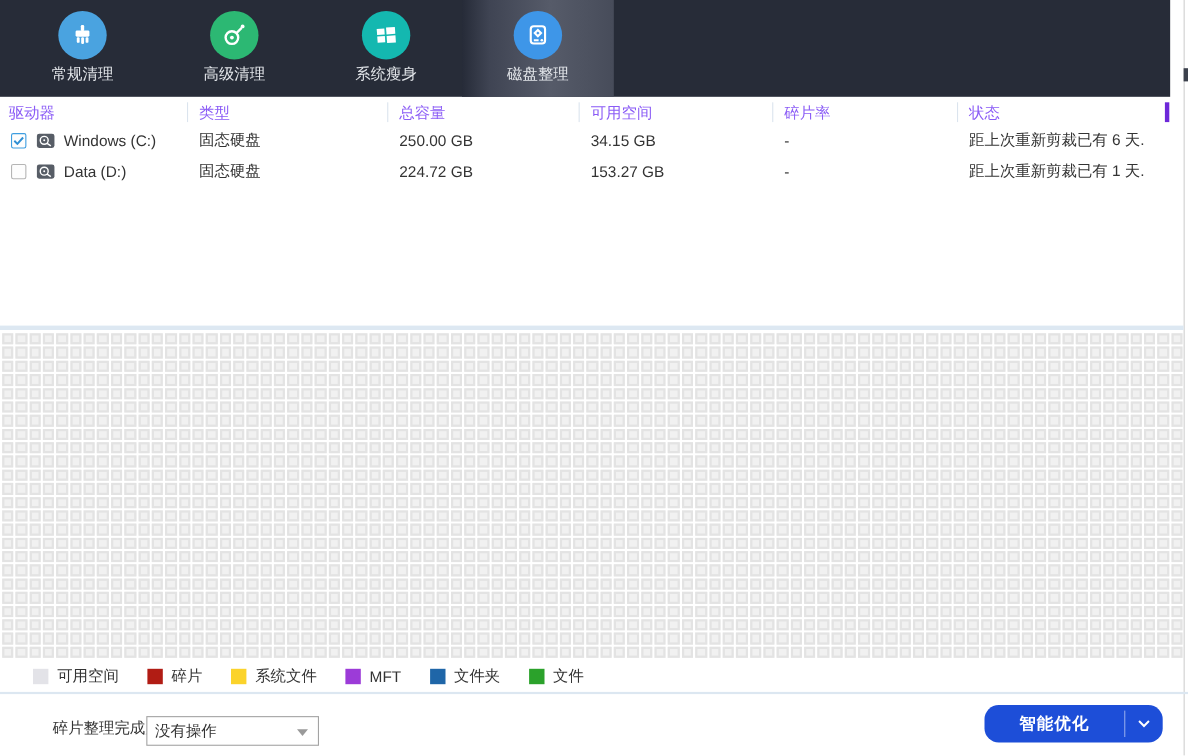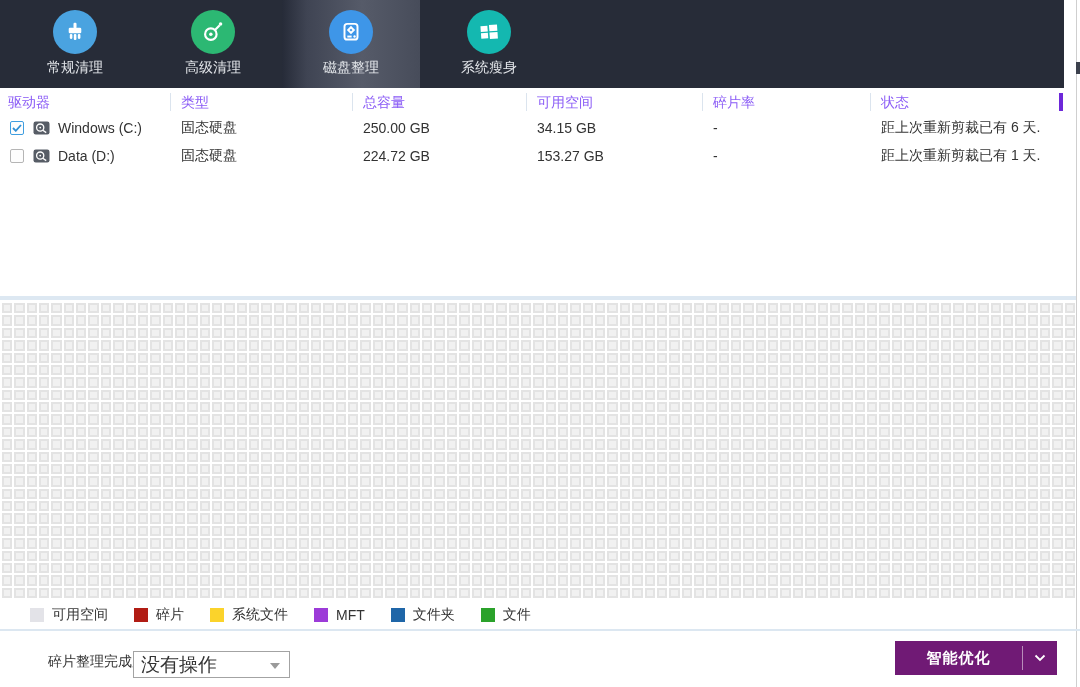--- a/index.html
+++ b/index.html
@@ -66,31 +66,31 @@
   .legend { position:absolute; left:30px; top:601px; height:28px; display:flex; align-items:center; }
   .legend-item { display:flex; align-items:center; margin-right:26px; font-size:14px; color:#333; }
   .swatch { width:14px; height:14px; margin-right:8px; }
 
   .bottom-divider { position:absolute; left:0; top:629px; width:1080px; height:2px; background:#dce7f1; }
 
   
   .footer-label { position:absolute; left:48px; top:653px; font-size:14px; color:#333; }
   .action-select {
     position:absolute; left:133px; top:651px; width:157px; height:27px;
-    border:1px solid #a3a3a3; background:#fff; font-size:19px; color:#333;
+    border:1px solid #a3a3a3; background:#fff; font-size:14px; color:#333;
     line-height:25px; padding-left:7px; cursor:pointer;
   }
   .select-arrow {
     position:absolute; right:9px; top:11px; width:0; height:0;
     border-left:5px solid transparent; border-right:5px solid transparent;
     border-top:6px solid #9a9a9a;
   }
   .optimize-btn {
     position:absolute; left:895px; top:641px; width:162px; height:34px;
-    background:#701a75; display:flex; cursor:pointer;
+    background:#1d4ed8; display:flex; cursor:pointer;border-radius:13px;
   }
   .optimize-main {
     width:127px; display:flex; align-items:center; justify-content:center;
     color:#fff; font-size:15px; font-weight:bold; letter-spacing:1px;
   }
   .optimize-split { width:1px; height:24px; margin-top:5px; background:rgba(255,255,255,0.5); }
   .optimize-arrow { flex:1; display:flex; align-items:center; justify-content:center; }
 </style>
 </head>
 <body>
@@ -118,45 +118,45 @@
             <g stroke="#fff" fill="none" stroke-width="2">
               <circle cx="10" cy="14" r="5.3"></circle>
               <path d="M13.8 10.2 L18.2 5.8"></path>
             </g>
             <circle cx="10" cy="14" r="1.6" fill="#fff"></circle>
             <circle cx="19" cy="4.6" r="1.6" fill="#fff"></circle>
           </svg>
         </div>
         <div class="tab-label">高级清理</div>
       </div>
+      <div class="tab">
+        <div class="tab-icon" style="background: rgb(20, 184, 176);">
+          <svg viewBox="0 0 24 24">
+            <g fill="#fff" transform="rotate(-4 12 12)">
+              <rect x="4.5" y="6.2" width="6.4" height="5.2"></rect>
+              <rect x="12.4" y="5.6" width="7.4" height="5.8"></rect>
+              <rect x="4.5" y="12.6" width="6.4" height="5.2"></rect>
+              <rect x="12.4" y="12.6" width="7.4" height="6"></rect>
+            </g>
+          </svg>
+        </div>
+        <div class="tab-label">系统瘦身</div>
+      </div>
       <div class="tab selected">
         <div class="tab-icon" style="background: rgb(62, 150, 232);">
           <svg viewBox="0 0 24 24">
             <g stroke="#fff" fill="none" stroke-width="1.8">
               <rect x="6" y="4.5" width="12" height="14.5" rx="2.5"></rect>
               <path d="M12 7.6 L14.6 10.2 L12 12.8 L9.4 10.2 Z"></path>
               <path d="M8.6 16.2 H12.6"></path>
             </g>
             <circle cx="15.3" cy="16.2" r="1.1" fill="#fff"></circle>
           </svg>
         </div>
         <div class="tab-label">磁盘整理</div>
-      </div>
-      <div class="tab">
-        <div class="tab-icon" style="background: rgb(20, 184, 176);">
-          <svg viewBox="0 0 24 24">
-            <g fill="#fff" transform="rotate(-4 12 12)">
-              <rect x="4.5" y="6.2" width="6.4" height="5.2"></rect>
-              <rect x="12.4" y="5.6" width="7.4" height="5.8"></rect>
-              <rect x="4.5" y="12.6" width="6.4" height="5.2"></rect>
-              <rect x="12.4" y="12.6" width="7.4" height="6"></rect>
-            </g>
-          </svg>
-        </div>
-        <div class="tab-label">系统瘦身</div>
       </div>
     </div>
 
   <div class="gutter"></div>
   <div class="gutter-line"></div>
   <div class="gutter-thumb"></div>
 
   <div class="drive-table">
     <div class="thead">
         <div class="c0">驱动器</div>

